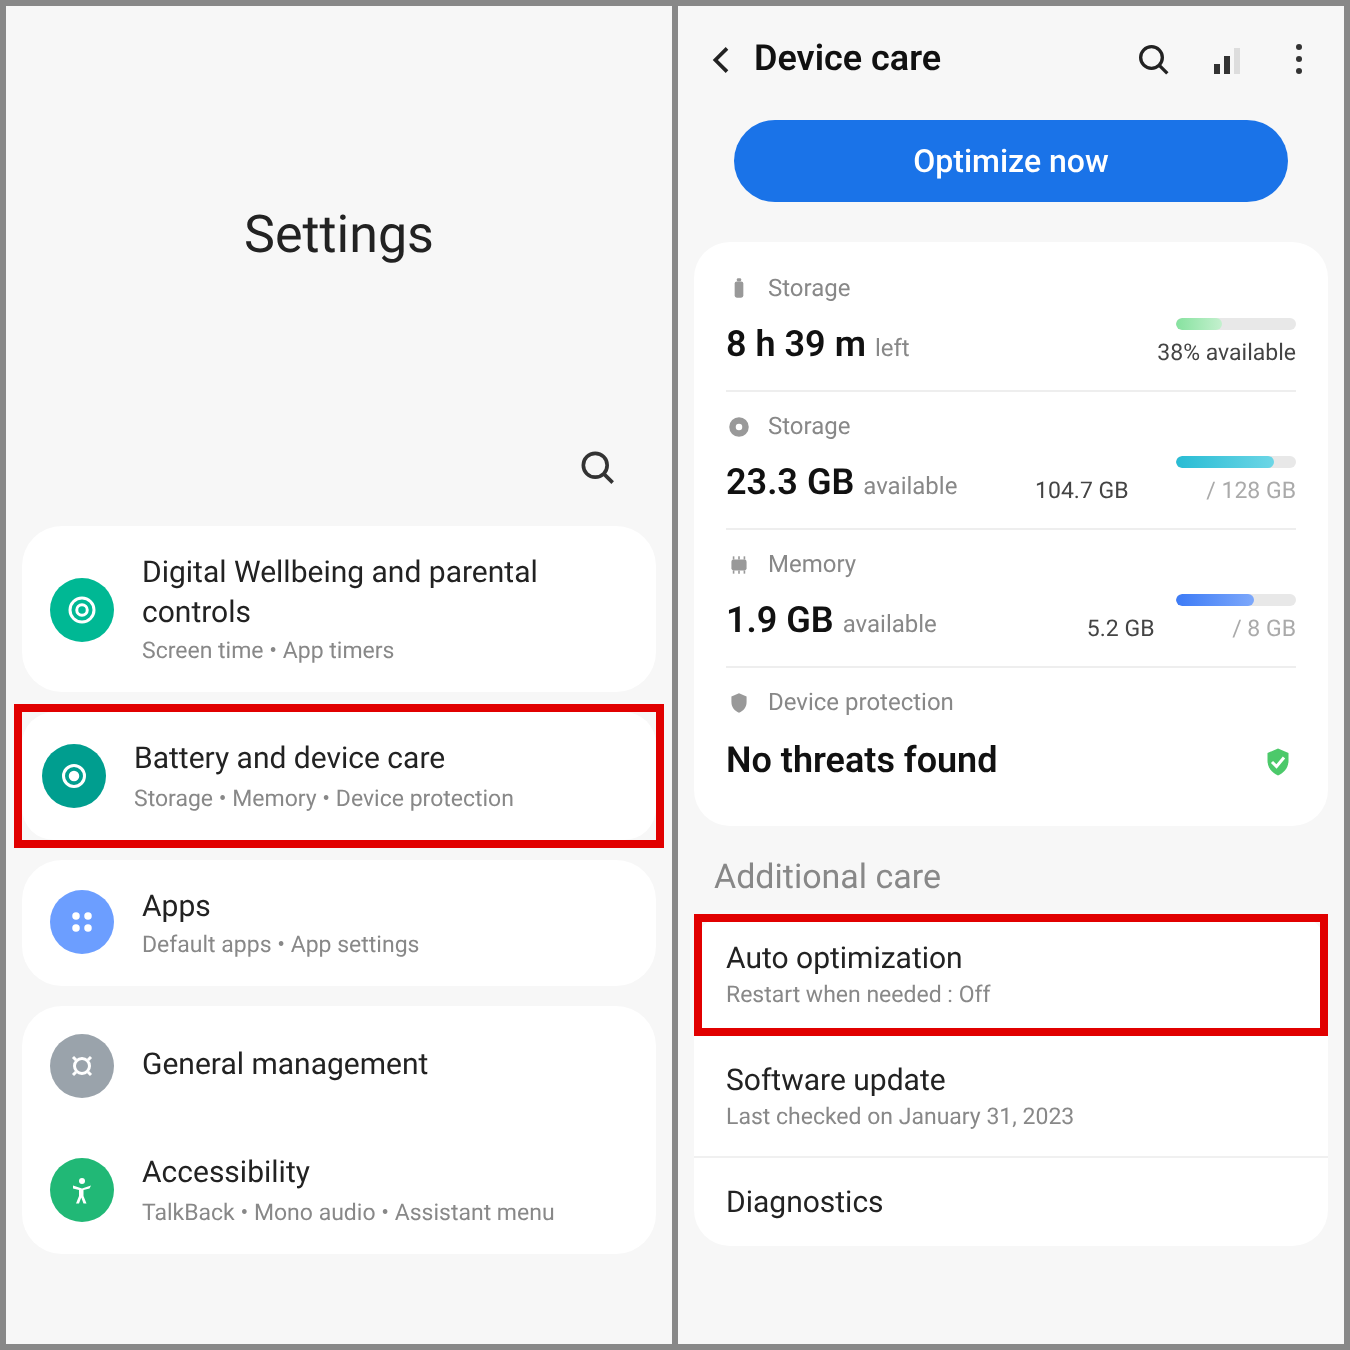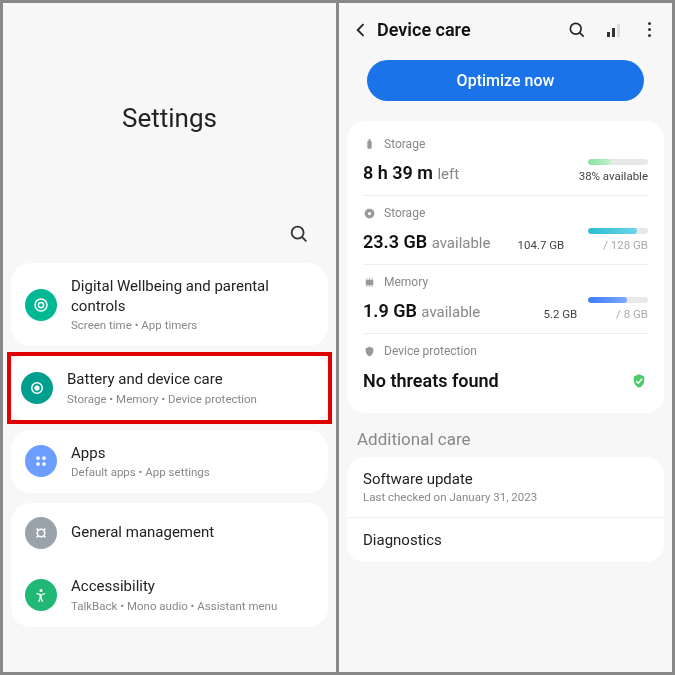--- a/index.html
+++ b/index.html
@@ -94,21 +94,21 @@
     .stat:last-child { border-bottom: none; }
     .stat-head {
       display: flex; align-items: center; gap: 8px;
       font-size: 12px; color: #888; margin-bottom: 8px;
     }
     .stat-head svg { width: 13px; height: 13px; fill: #999; }
     .stat-row {
       display: flex; align-items: flex-end; justify-content: space-between; gap: 8px;
     }
     .stat-main { font-size: 18px; font-weight: 600; color: #111; }
-    .stat-main .light { font-weight: 400; color: #888; font-size: 15px; }
+    .stat-main .light { font-weight: 400; color: #888; font-size: 12px; }
     .stat-right { text-align: right; font-size: 11.5px; color: #444; }
     .stat-right .gray { color: #aaa; margin-left: 36px; }
     .bar { height: 6px; width: 60px; border-radius: 3px; background: #e8e8e8; margin-bottom: 4px; margin-left: auto; position: relative; overflow: hidden; }
     .bar .fill { position: absolute; left: 0; top: 0; bottom: 0; border-radius: 3px; }
     .bar.battery .fill { width: 38%; background: linear-gradient(90deg,#86e29f,#c4f0ce); }
     .bar.storage .fill { width: 82%; background: linear-gradient(90deg,#28bcd4,#6cd6e6); }
     .bar.memory .fill { width: 65%; background: linear-gradient(90deg,#3d7bf6,#7da8fb); }
     .protection-row { display: flex; align-items: center; justify-content: space-between; padding-top: 4px; }
     .shield-ok {
       width: 18px; height: 18px;
@@ -338,20 +338,24 @@
             <path d="M12 3l7 3v5c0 5-3 8-7 10-4-2-7-5-7-10V6z" fill="#4cc96a"></path>
             <polyline points="8 12 11 15 16 9" fill="none" stroke="#fff" stroke-width="2"></polyline>
           </svg>
       </div>
     </div>
   </div>
 
   <div class="section-label">Additional care</div>
 
   <div class="care-card">
+    <div class="care-item highlight-red-r">
+      <div class="label">Auto optimization</div>
+      <div class="sub">Restart when needed : Off</div>
+    </div>
     <div class="care-item">
       <div class="label">Software update</div>
       <div class="sub">Last checked on January 31, 2023</div>
     </div>
     <div class="care-item">
       <div class="label">Diagnostics</div>
     </div>
   </div>
 </div>
 

